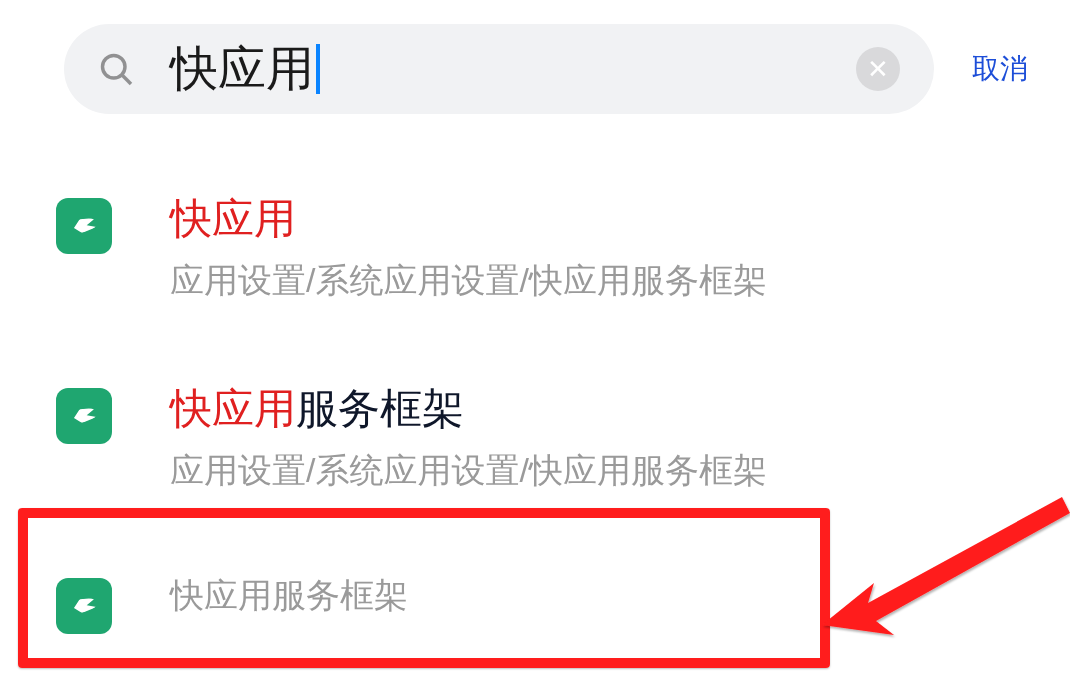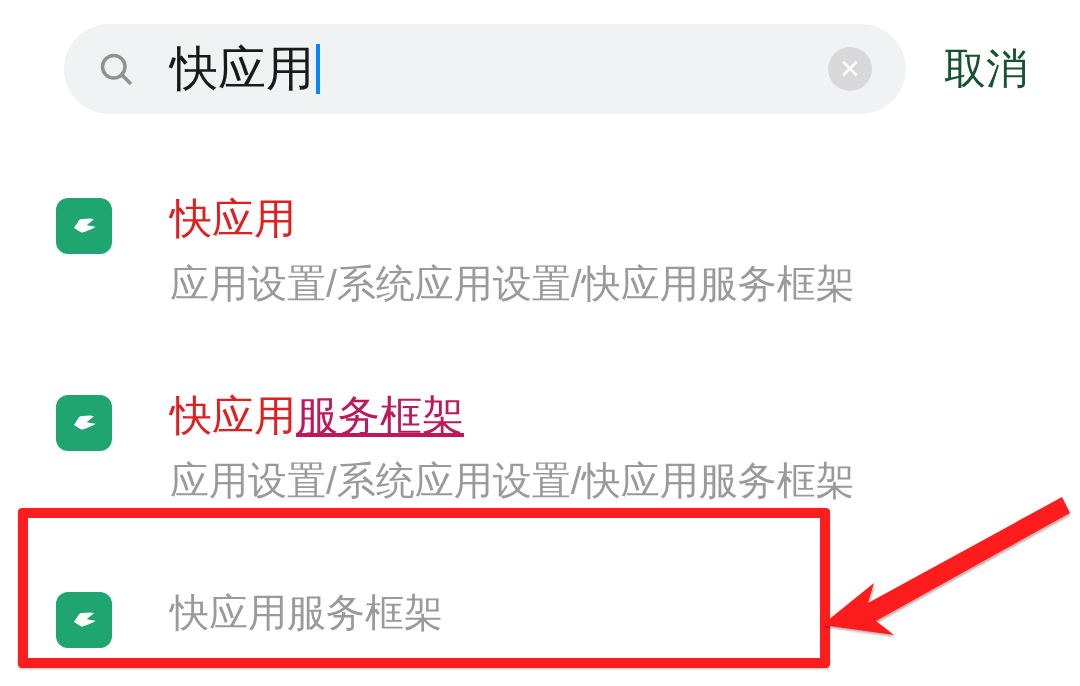--- a/index.html
+++ b/index.html
@@ -62,22 +62,22 @@
       justify-content: center;
       flex-shrink: 0;
     }
     .clear-x {
       color: #fff;
       font-size: 26px;
       font-weight: 500;
       line-height: 1;
     }
     .cancel-btn {
-      font-size: 42px;
-      color: #14532d;
+      font-size: 28px;
+      color: #1d4ed8;
       padding: 0 20px 0 10px;
       text-align: right;
     }
     .results {
       padding: 30px 0 0 0;
     }
     .result-item {
       display: flex;
       align-items: flex-start;
       padding: 24px 56px;
@@ -107,23 +107,23 @@
       flex: 1;
       min-width: 0;
     }
     .title-line {
       font-size: 42px;
       font-weight: 500;
       line-height: 1.3;
       margin-bottom: 10px;
     }
     .hl { color: #e02020; }
-    .nohl { color: #be185d; text-decoration: underline; }
+    .nohl { color: #0f172a; }
     .subtitle-line {
-      font-size: 39px;
+      font-size: 34px;
       color: #9a9a9a;
       line-height: 1.4;
     }
     .highlight-box {
       position: absolute;
       border: 10px solid #ff1d1d;
       border-radius: 4px;
       left: 18px;
       top: 508px;
       width: 812px;

